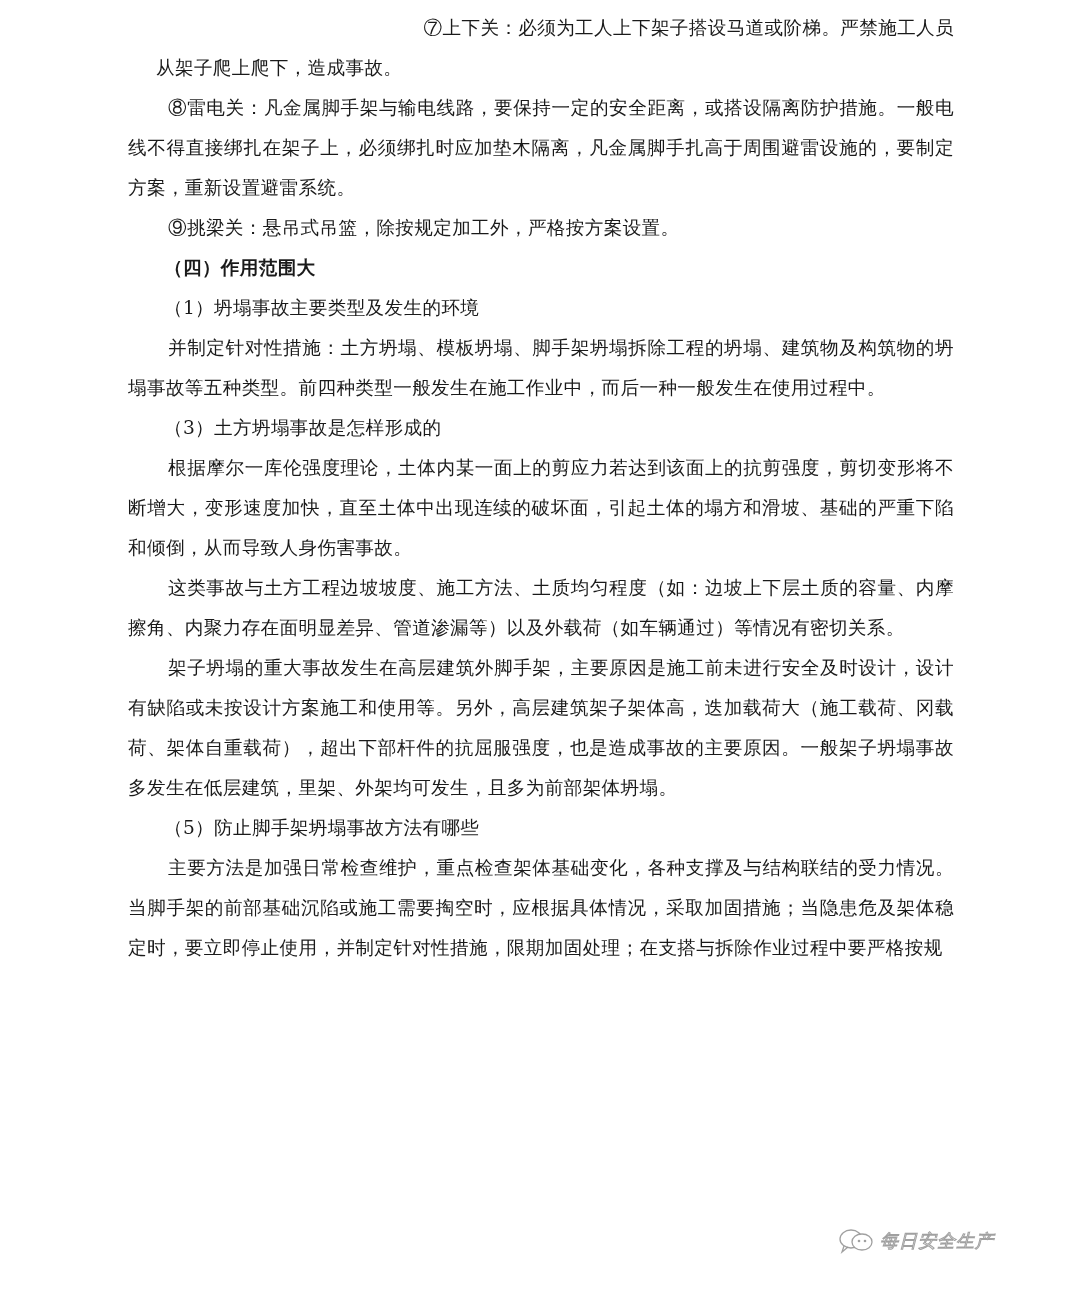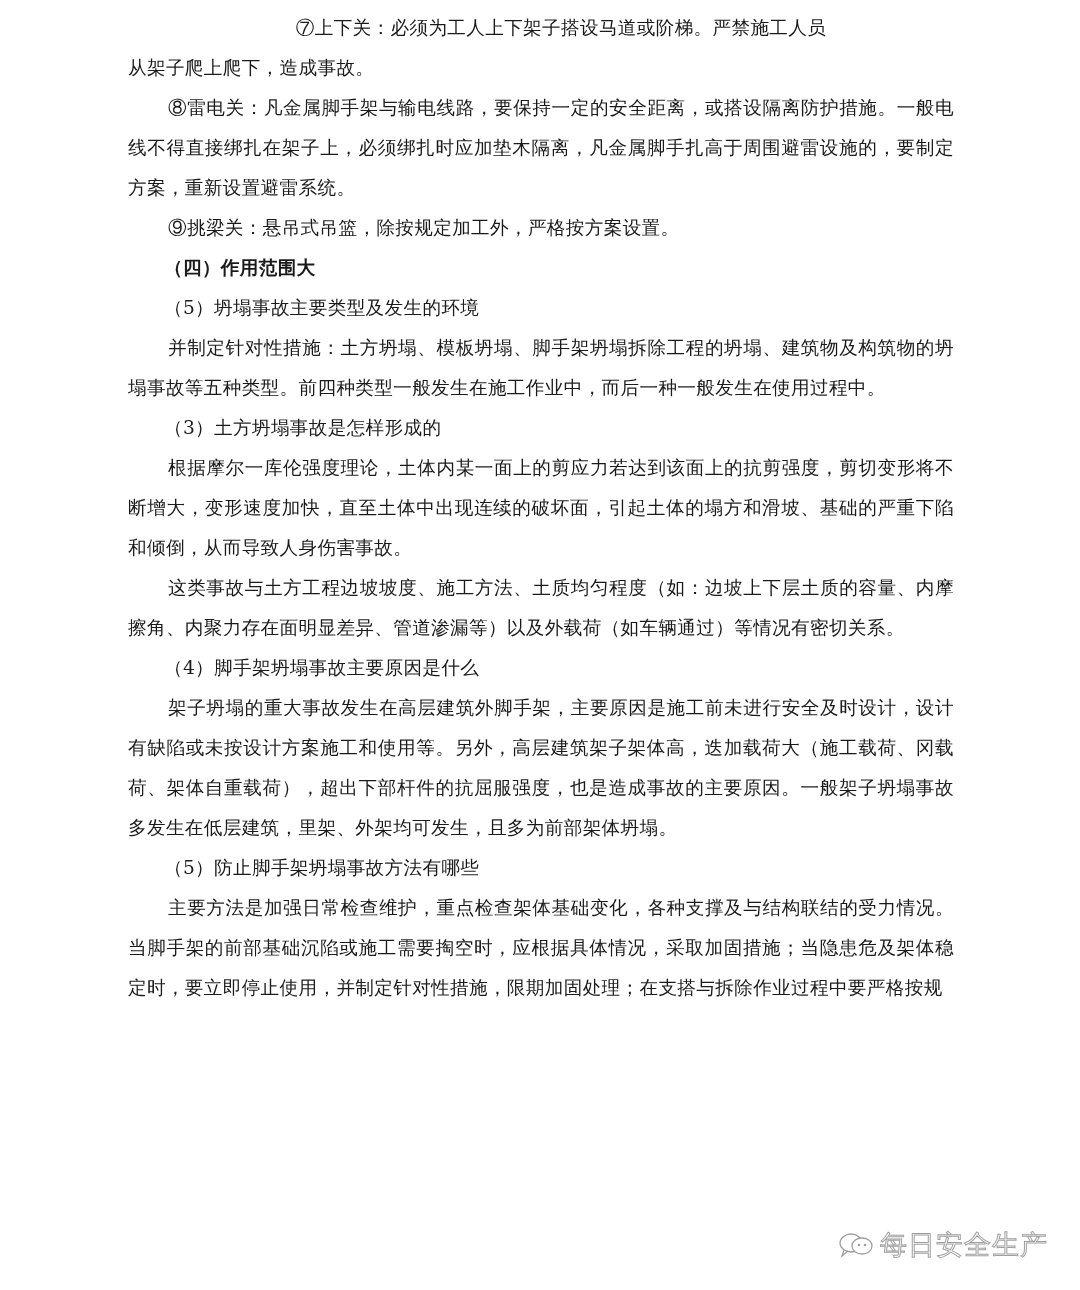--- a/index.html
+++ b/index.html
@@ -47,41 +47,41 @@
       color: rgba(160,160,160,0.85);
       pointer-events: none;
     }
     .watermark .wechat {
       width: 36px;
       height: 28px;
       position: relative;
     }
     .watermark .wm-text {
       font-family: "DejaVu Sans", "Liberation Sans", sans-serif;
-      font-size: 27px;
+      font-size: 18px;
       letter-spacing: 1px;
       color: transparent;
+      font-style: italic;
       -webkit-text-stroke: 1px rgba(150,150,150,0.9);
     }
   </style>
 </head>
 <body>
 
 <div class="page">
-  <p class="para" style="text-indent:40px;text-align:center;">⑦上下关：必须为工人上下架子搭设马道或阶梯。严禁施工人员</p>
-  <p class="para" style="text-indent:0;">从架子爬上爬下，造成事故。</p>
+  <p class="para" style="text-indent:40px;text-align:right;">⑦上下关：必须为工人上下架子搭设马道或阶梯。严禁施工人员</p>
+  <p class="para" style="text-indent:0;margin-left:28px;">从架子爬上爬下，造成事故。</p>
   <p class="para">⑧雷电关：凡金属脚手架与输电线路，要保持一定的安全距离，或搭设隔离防护措施。一般电线不得直接绑扎在架子上，必须绑扎时应加垫木隔离，凡金属脚手扎高于周围避雷设施的，要制定方案，重新设置避雷系统。</p>
   <p class="para">⑨挑梁关：悬吊式吊篮，除按规定加工外，严格按方案设置。</p>
   <p class="para heading-bold">（四）作用范围大</p>
-  <p class="para sub-heading">（5）坍塌事故主要类型及发生的环境</p>
+  <p class="para sub-heading">（1）坍塌事故主要类型及发生的环境</p>
   <p class="para">并制定针对性措施：土方坍塌、模板坍塌、脚手架坍塌拆除工程的坍塌、建筑物及构筑物的坍塌事故等五种类型。前四种类型一般发生在施工作业中，而后一种一般发生在使用过程中。</p>
   <p class="para sub-heading">（3）土方坍塌事故是怎样形成的</p>
   <p class="para">根据摩尔一库伦强度理论，土体内某一面上的剪应力若达到该面上的抗剪强度，剪切变形将不断增大，变形速度加快，直至土体中出现连续的破坏面，引起土体的塌方和滑坡、基础的严重下陷和倾倒，从而导致人身伤害事故。</p>
   <p class="para">这类事故与土方工程边坡坡度、施工方法、土质均匀程度（如：边坡上下层土质的容量、内摩擦角、内聚力存在面明显差异、管道渗漏等）以及外载荷（如车辆通过）等情况有密切关系。</p>
-  <p class="para sub-heading">（4）脚手架坍塌事故主要原因是什么</p>
   <p class="para">架子坍塌的重大事故发生在高层建筑外脚手架，主要原因是施工前未进行安全及时设计，设计有缺陷或未按设计方案施工和使用等。另外，高层建筑架子架体高，迭加载荷大（施工载荷、冈载荷、架体自重载荷），超出下部杆件的抗屈服强度，也是造成事故的主要原因。一般架子坍塌事故多发生在低层建筑，里架、外架均可发生，且多为前部架体坍塌。</p>
   <p class="para sub-heading">（5）防止脚手架坍塌事故方法有哪些</p>
   <p class="para">主要方法是加强日常检查维护，重点检查架体基础变化，各种支撑及与结构联结的受力情况。当脚手架的前部基础沉陷或施工需要掏空时，应根据具体情况，采取加固措施；当隐患危及架体稳定时，要立即停止使用，并制定针对性措施，限期加固处理；在支搭与拆除作业过程中要严格按规</p>
 </div>
 
 <div class="watermark">
   <span class="wechat">
     <svg width="36" height="28" viewBox="0 0 36 28">
       <ellipse cx="13" cy="12" rx="11" ry="9" fill="none" stroke="rgba(150,150,150,0.9)" stroke-width="1.3"></ellipse>
       <path d="M6 19 L4 25 L10 20" fill="none" stroke="rgba(150,150,150,0.9)" stroke-width="1.3"></path>

